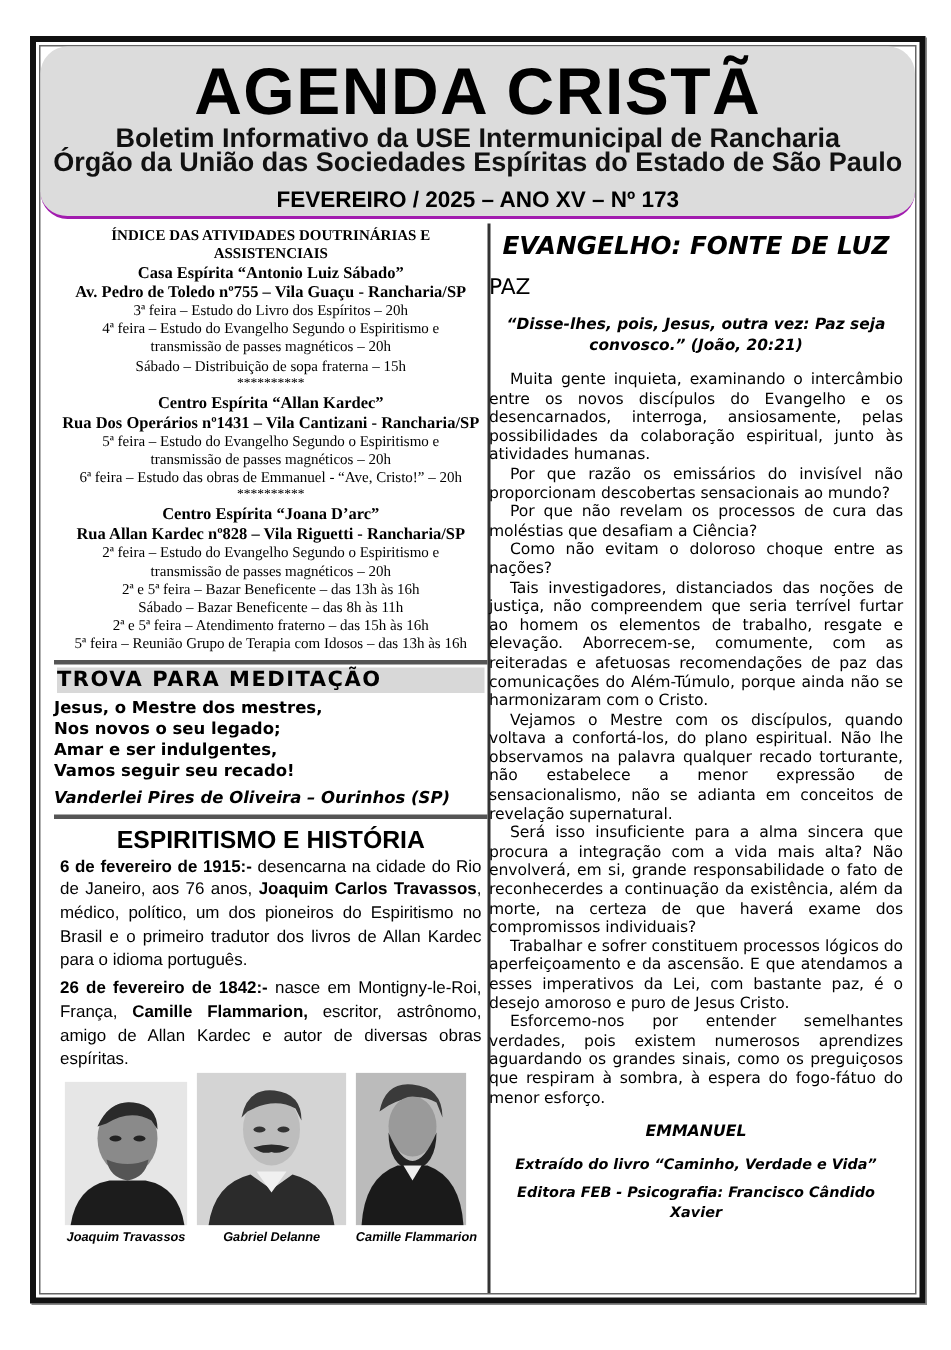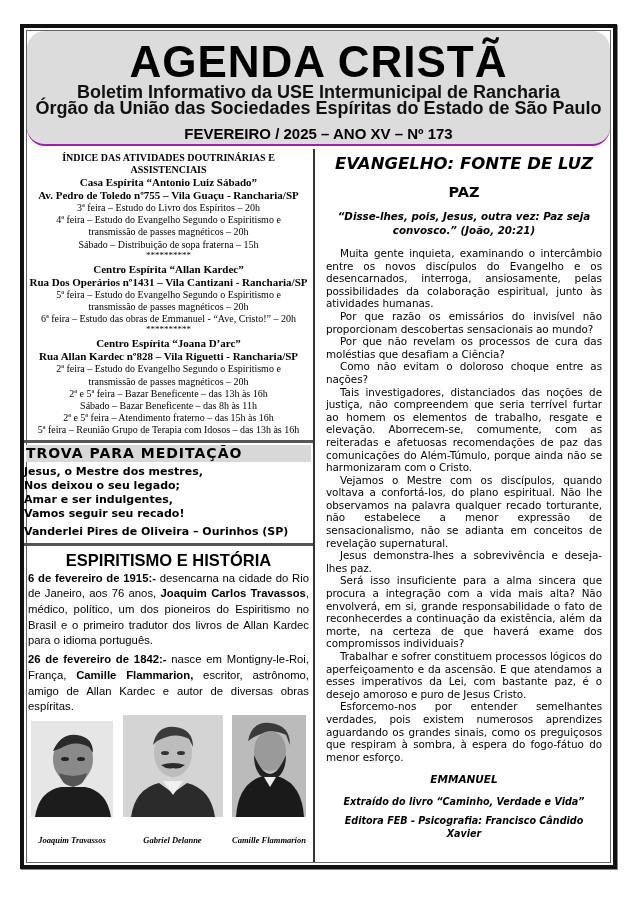--- a/index.html
+++ b/index.html
@@ -30,21 +30,21 @@
   .masthead .sub {
     font-weight: bold; font-size: 18px; line-height: 16px; color: #111;
   }
   .masthead .sub:first-of-type { margin-top: 4px; }
   .masthead .issue {
     font-weight: bold; font-size: 15px; margin-top: 9px;
   }
 
   
   .col-left {
-    position: absolute; left: 0; top: 121px; width: 291px; bottom: 3px;
+    position: absolute; left: 12px; top: 121px; width: 291px; bottom: 3px;
     border-right: 2px solid #333;
   }
   .col-right {
     position: absolute; left: 296px; top: 121px; right: 3px; bottom: 3px;
   }
 
   
   .index { text-align: center; font-family: "Liberation Serif", serif; padding-top: 3px; }
   .index .idx-title { font-weight: bold; font-size: 10px; letter-spacing: 0; line-height: 12px; }
   .index .center-name { font-weight: bold; font-size: 11px; line-height: 13px; }
@@ -56,49 +56,49 @@
     height: 3px; background: #555; margin: 3px 0 0 0;
   }
 
   
   .trova { text-align: left; font-family: "DejaVu Sans", sans-serif; }
   .trova .trova-title {
     background: #d8d8d8; font-weight: bold; font-size: 14px; letter-spacing: 1px;
     margin: 2px 2px 3px 2px; line-height: 17px;
   }
   .trova .verse { font-weight: bold; font-size: 11px; line-height: 14px; }
-  .trova .author { font-weight: bold; font-size: 11px; margin-top: 4px; line-height: 14px; }
+  .trova .author { font-weight: bold; font-style: italic; font-size: 11px; margin-top: 4px; line-height: 14px; }
 
   
   .history { padding: 0 4px; }
   .history .h-title {
     text-align: center; font-weight: bold; font-size: 16.5px; margin-top: 4px; line-height: 20px;
   }
   .history p {
     font-size: 11.3px; line-height: 15.7px; text-align: justify; margin-top: 1px;
   }
   .history p + p { margin-top: 3px; }
   .history b { font-weight: bold; }
 
   .portraits { display: flex; justify-content: space-between; padding: 0 3px; margin-top: 6px; }
   .portrait { text-align: center; }
   .photo { position: relative; overflow: hidden; }
   .photo svg { display: block; }
   .caption {
-    font-family: Liberation Serif, serif; font-weight: bold; font-style: italic;
-    font-size: 8.5px; margin-top: 18px; line-height: 10px;
+    font-family: Liberation Sans, sans-serif; font-weight: bold; font-style: italic;
+    font-size: 8.5px; margin-top: 2px; line-height: 10px;
   }
 
   
   .gospel { padding: 0 8px 0 6px; font-family: "DejaVu Sans", sans-serif; }
   .gospel .g-title {
     text-align: center; font-weight: bold; font-style: italic; font-size: 16.5px; margin-top: 5px; line-height: 20px;
   }
   .gospel .g-sub {
-    text-align: center; font-weight: bold; font-size: 14.5px; margin-top: 9px; line-height: 18px;
+    text-align: left; font-weight: normal; font-size: 14.5px; margin-top: 9px; line-height: 18px;
   }
   .gospel .g-quote {
     text-align: center; font-weight: bold; font-style: italic; font-size: 10.3px; line-height: 14px; margin-top: 8px;
   }
   .gospel .g-body { margin-top: 10px; }
   .gospel .g-body p {
     font-size: 10.4px; line-height: 12.6px; text-align: justify; text-indent: 14px; letter-spacing: -0.05px;
   }
   .gospel .sig {
     text-align: center; font-weight: bold; font-style: italic; font-size: 10.5px; margin-top: 9px; line-height: 14px;
@@ -155,21 +155,21 @@
         <div class="line">2ª e 5ª feira – Atendimento fraterno – das 15h às 16h</div>
         <div class="line">5ª feira – Reunião Grupo de Terapia com Idosos – das 13h às 16h</div>
       </div>
     </div>
 
     <div class="sep"></div>
 
     <div class="trova">
       <div class="trova-title">TROVA PARA MEDITAÇÃO</div>
       <div class="verse">Jesus, o Mestre dos mestres,</div>
-      <div class="verse">Nos deixou o seu legado;</div>
+      <div class="verse">Nos novos o seu legado;</div>
       <div class="verse">Amar e ser indulgentes,</div>
       <div class="verse">Vamos seguir seu recado!</div>
       <div class="author">Vanderlei Pires de Oliveira – Ourinhos (SP)</div>
     </div>
 
     <div class="sep" style="margin-top:4px"></div>
 
     <div class="history">
       <div class="h-title">ESPIRITISMO E HISTÓRIA</div>
       <p>
@@ -231,21 +231,20 @@
       <div class="g-title">EVANGELHO: FONTE DE LUZ</div>
       <div class="g-sub">PAZ</div>
       <div class="g-quote">“Disse-lhes, pois, Jesus, outra vez: Paz seja convosco.”  (João, 20:21)</div>
       <div class="g-body">
         <p>Muita gente inquieta, examinando o intercâmbio entre os novos discípulos do Evangelho e os desencarnados, interroga, ansiosamente, pelas possibilidades da colaboração espiritual, junto às atividades humanas.</p>
         <p>Por que razão os emissários do invisível não proporcionam descobertas sensacionais ao mundo?</p>
         <p>Por que não revelam os processos de cura das moléstias que desafiam a Ciência?</p>
         <p>Como não evitam o doloroso choque entre as nações?</p>
         <p>Tais investigadores, distanciados das noções de justiça, não compreendem que seria terrível furtar ao homem os elementos de trabalho, resgate e elevação. Aborrecem-se, comumente, com as reiteradas e afetuosas recomendações de paz das comunicações do Além-Túmulo, porque ainda não se harmonizaram com o Cristo.</p>
         <p>Vejamos o Mestre com os discípulos, quando voltava a confortá-los, do plano espiritual. Não lhe observamos na palavra qualquer recado torturante, não estabelece a menor expressão de sensacionalismo, não se adianta em conceitos de revelação supernatural.</p>
-        <p>Jesus demonstra-lhes a sobrevivência e deseja-lhes paz.</p>
         <p>Será isso insuficiente para a alma sincera que procura a integração com a vida mais alta? Não envolverá, em si, grande responsabilidade o fato de reconhecerdes a continuação da existência, além da morte, na certeza de que haverá exame dos compromissos individuais?</p>
         <p>Trabalhar e sofrer constituem processos lógicos do aperfeiçoamento e da ascensão. E que atendamos a esses imperativos da Lei, com bastante paz, é o desejo amoroso e puro de Jesus Cristo.</p>
         <p>Esforcemo-nos por entender semelhantes verdades, pois existem numerosos aprendizes aguardando os grandes sinais, como os preguiçosos que respiram à sombra, à espera do fogo-fátuo do menor esforço.</p>
       </div>
       <div class="sig">EMMANUEL</div>
       <div class="src first">Extraído do livro “Caminho, Verdade e Vida”</div>
       <div class="src second">Editora FEB - Psicografia: Francisco Cândido Xavier</div>
     </div>
   </section>
 </div>

